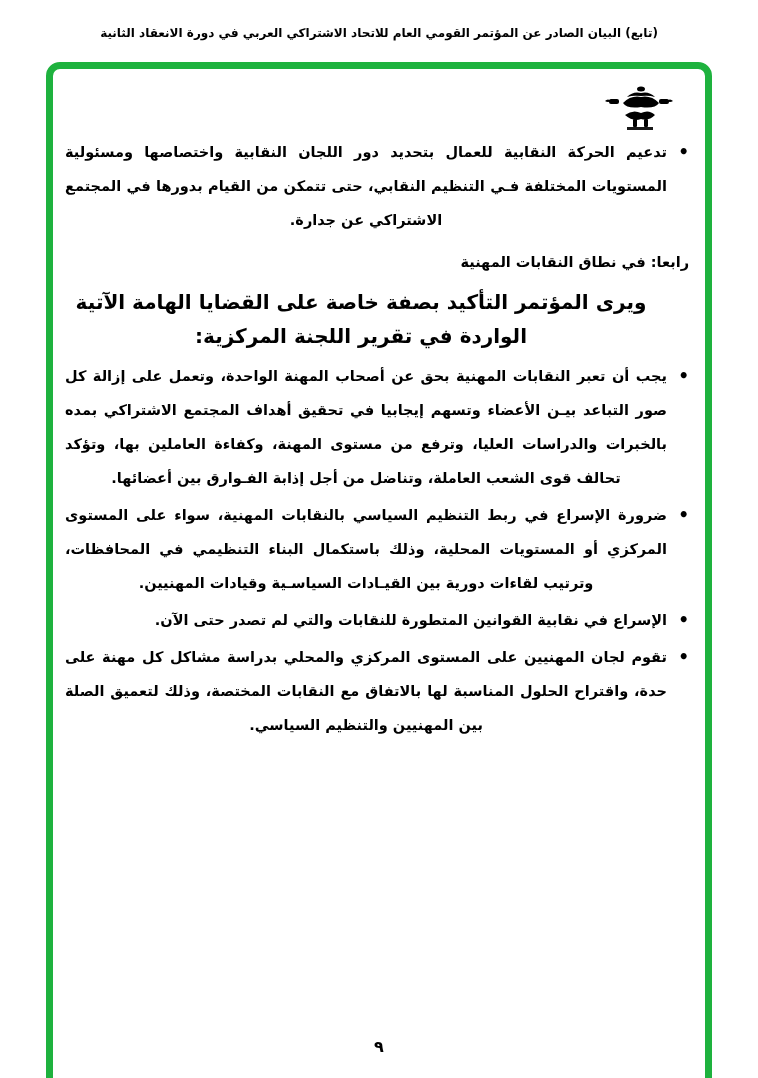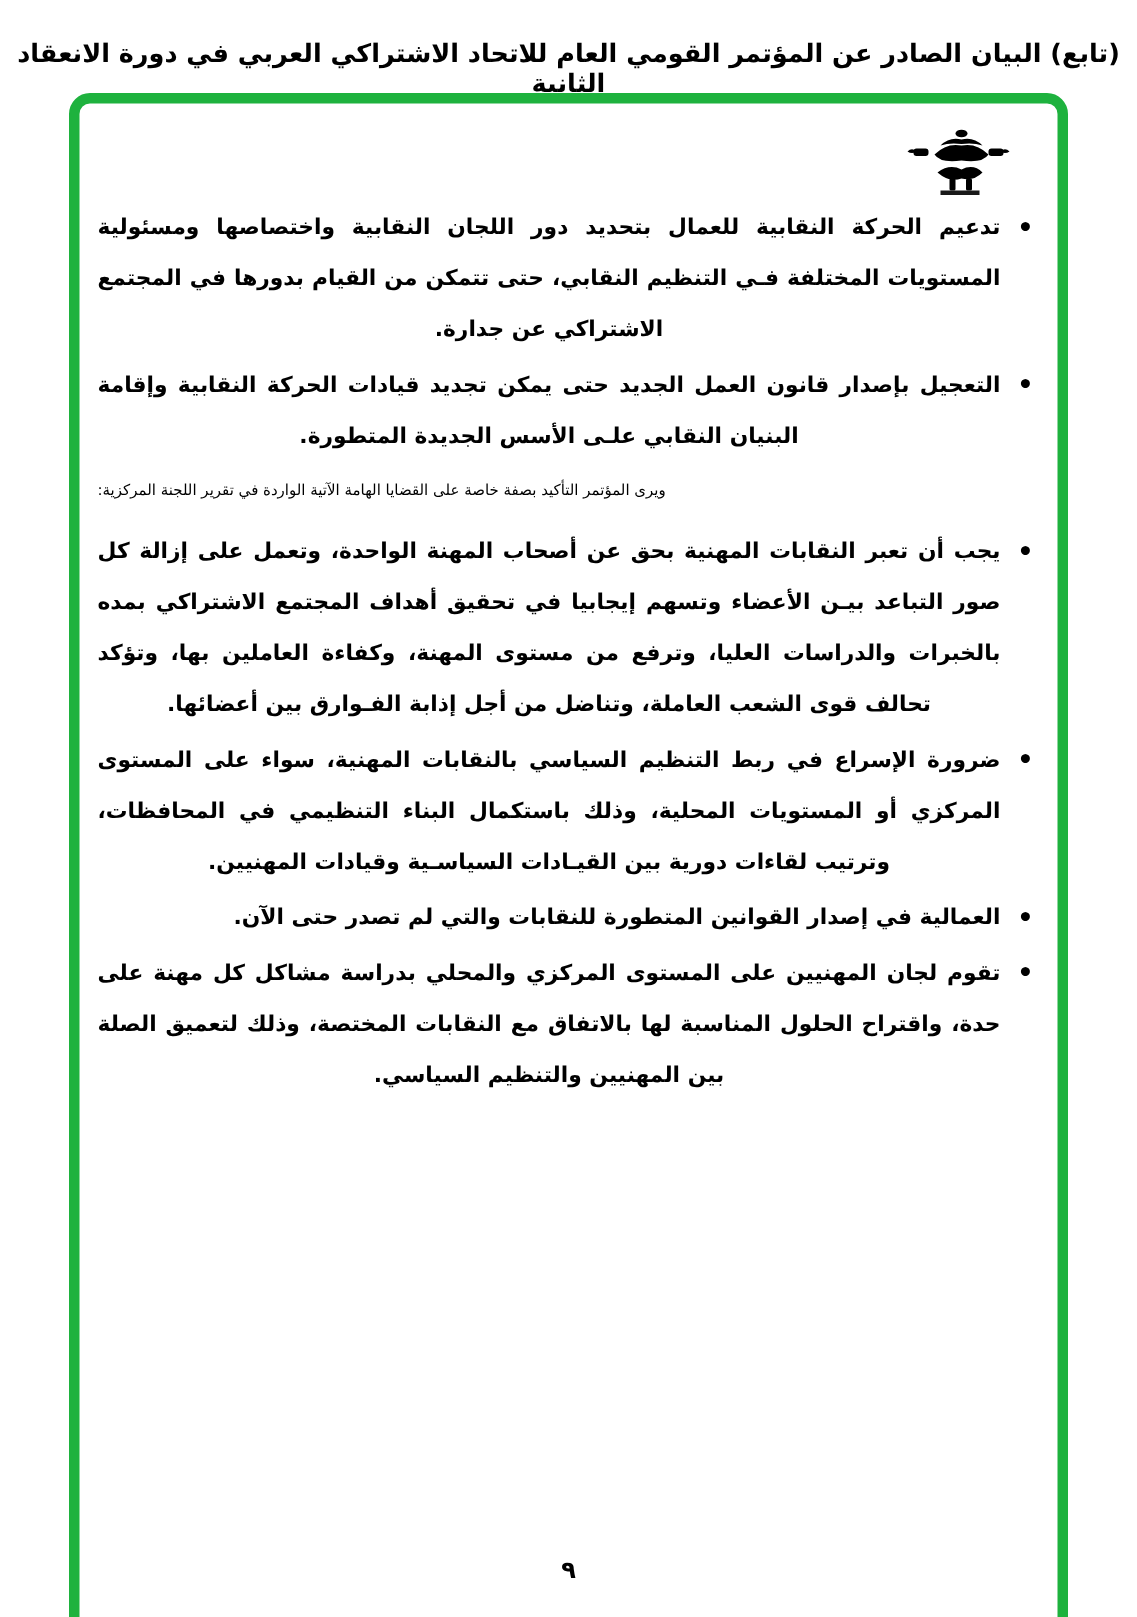--- a/index.html
+++ b/index.html
@@ -14,21 +14,21 @@
     position: relative;
     width: 758px; height: 1078px;
     direction: rtl;
     overflow: hidden;
   }
   .doc-header {
     position: absolute;
     top: 26px; left: 0; right: 0;
     text-align: center;
     font-weight: bold;
-    font-size: 17px;
+    font-size: 12px;
     letter-spacing: 0px;
   }
   .frame {
     position: absolute;
     top: 62px; left: 46px;
     width: 666px; height: 1036px;
     border: 7px solid #1eb23e;
     border-radius: 14px;
     padding: 14px 14px 10px 12px;
   }
@@ -73,23 +73,23 @@
   .section-heading {
     margin: 8px 2px 6px 0;
     text-align: right;
     font-weight: bold;
     font-size: 14.5px;
     line-height: 34px;
   }
   .intro-line {
     margin: 0 0 6px 0;
     padding-right: 34px;
-    text-align: left;
-    font-weight: normal;
-    font-size: 10px;
+    text-align: center;
+    font-weight: bold;
+    font-size: 20px;
     line-height: 34px;
   }
   .page-number {
     position: absolute;
     bottom: 22px; left: 0; right: 0;
     text-align: center;
     font-weight: bold;
     font-size: 16px;
   }
 </style>
@@ -117,30 +117,30 @@
           <rect x="47" y="36" width="4" height="8" rx="1"></rect>
           <path d="M30 44 h26 v3 h-26 Z" opacity="0.9"></path>
         </g>
       </svg>
     </div>
 
     <div class="body-text">
 
       <ul class="bullets">
         <li><span class="t">تدعيم الحركة النقابية للعمال بتحديد دور اللجان النقابية واختصاصها ومسئولية المستويات المختلفة فـي التنظيم النقابي، حتى تتمكن من القيام بدورها في المجتمع الاشتراكي عن جدارة.</span></li>
-        <li><span class="t">التعجيل بإصدار قانون العمل الجديد حتى يمكن تجديد قيادات الحركة النقابية وإقامة البنيان النقابي علـى الأسس الجديدة المتطورة.</span></li>
       </ul>
 
+      <div class="section-heading">رابعا: في نطاق النقابات المهنية</div>
 
       <div class="intro-line">ويرى المؤتمر التأكيد بصفة خاصة على القضايا الهامة الآتية الواردة في تقرير اللجنة المركزية:</div>
 
       <ul class="bullets">
         <li><span class="t">يجب أن تعبر النقابات المهنية بحق عن أصحاب المهنة الواحدة، وتعمل على إزالة كل صور التباعد بيـن الأعضاء وتسهم إيجابيا في تحقيق أهداف المجتمع الاشتراكي بمده بالخبرات والدراسات العليا، وترفع من مستوى المهنة، وكفاءة العاملين بها، وتؤكد تحالف قوى الشعب العاملة، وتناضل من أجل إذابة الفـوارق بين أعضائها.</span></li>
         <li><span class="t">ضرورة الإسراع في ربط التنظيم السياسي بالنقابات المهنية، سواء على المستوى المركزي أو المستويات المحلية، وذلك باستكمال البناء التنظيمي في المحافظات، وترتيب لقاءات دورية بين القيـادات السياسـية وقيادات المهنيين.</span></li>
-        <li class="short-line"><span class="t">العمالية في إصدار القوانين المتطورة للنقابات والتي لم تصدر حتى الآن.</span></li>
+        <li class="short-line"><span class="t">الإسراع في نقابية القوانين المتطورة للنقابات والتي لم تصدر حتى الآن.</span></li>
         <li><span class="t">تقوم لجان المهنيين على المستوى المركزي والمحلي بدراسة مشاكل كل مهنة على حدة، واقتراح الحلول المناسبة لها بالاتفاق مع النقابات المختصة، وذلك لتعميق الصلة بين المهنيين والتنظيم السياسي.</span></li>
 
       </ul>
 
     </div>
   </div>
 
   <div class="page-number">٩</div>
 
 </div>

